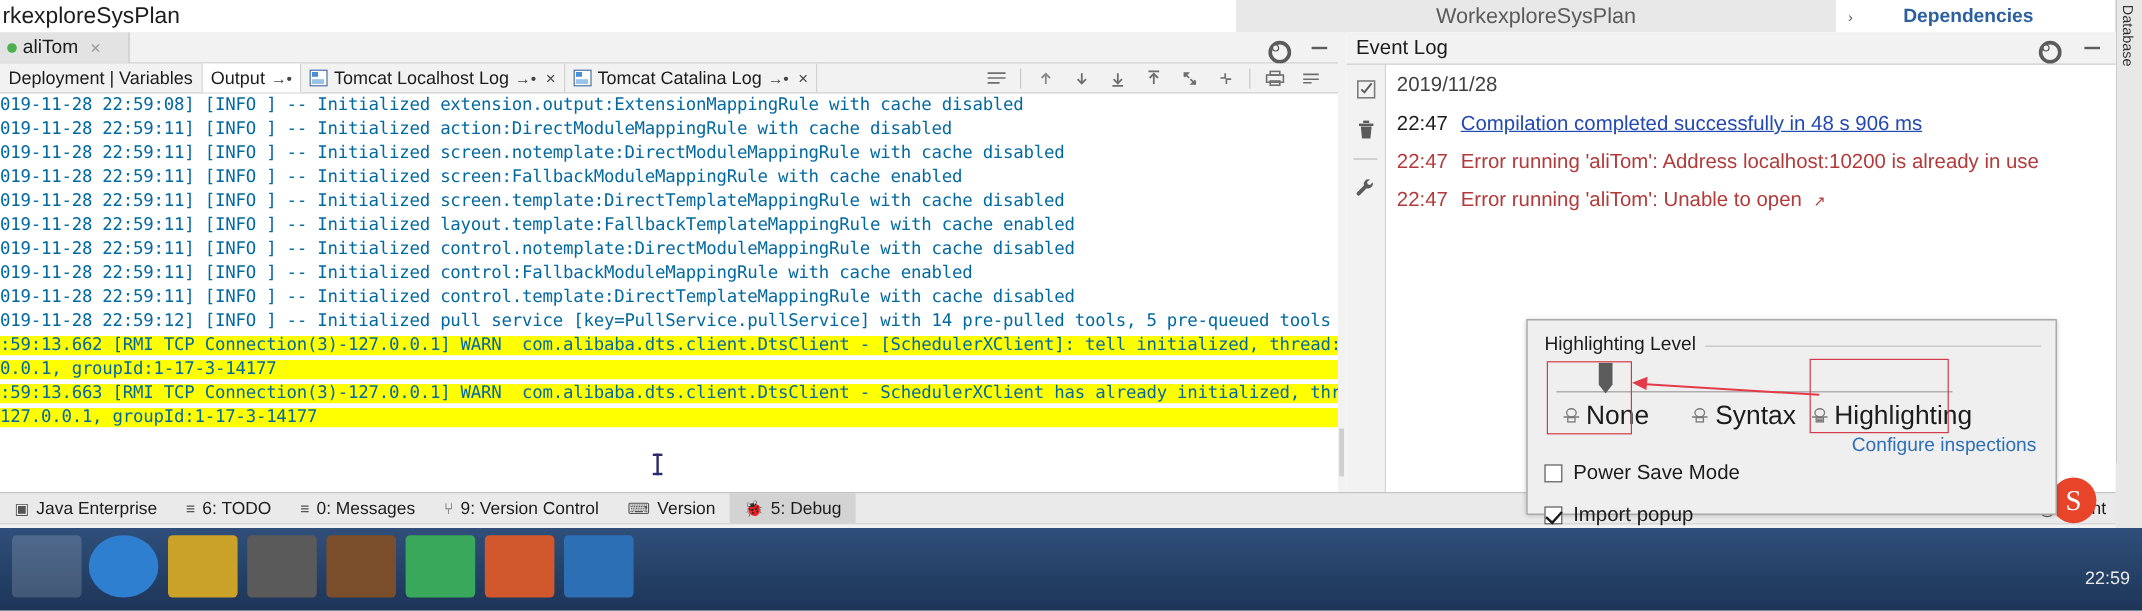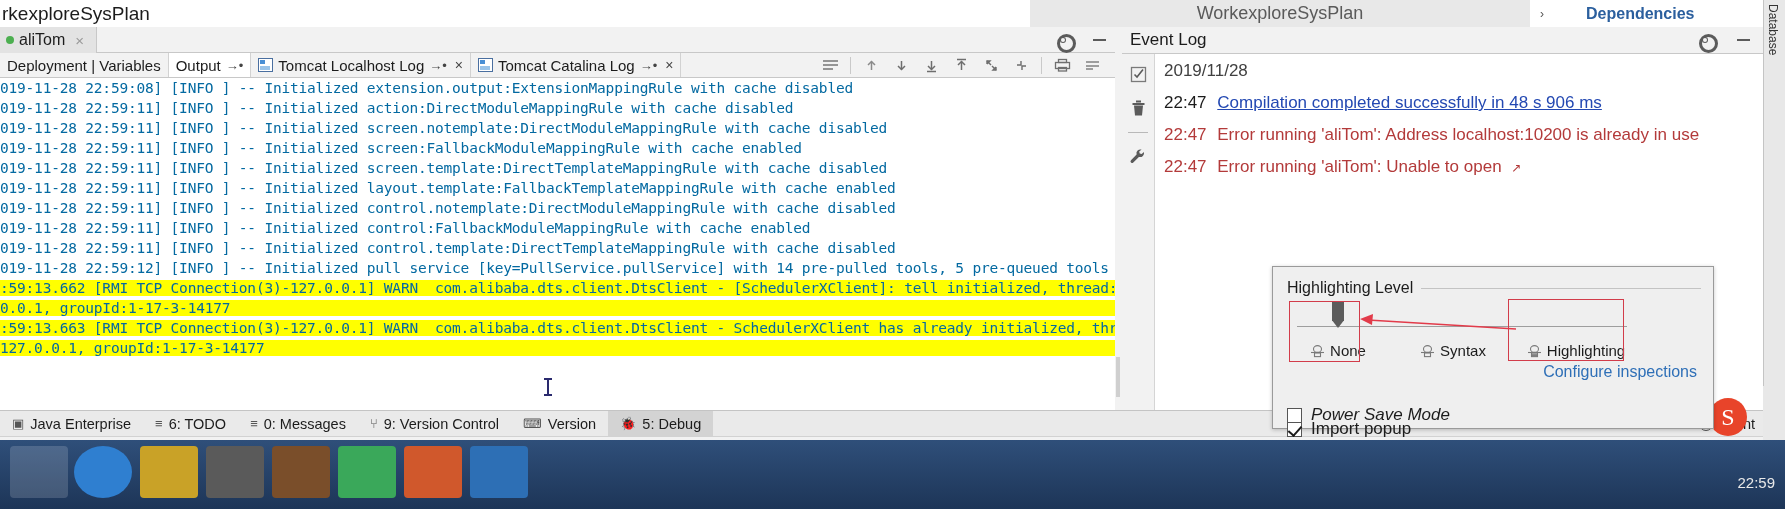--- a/index.html
+++ b/index.html
@@ -60,21 +60,21 @@
   }
 
   
   .runtab-row {
     position: absolute; left: 0; top: 0; width: 1115px; height: 26px;
     background: #f2f2f2; border-bottom: 1px solid #c8c8c8;
   }
   .runtab {
     position: absolute; left: 0; top: 0; height: 26px;
     background: #e3e3e3;
-    display: flex; align-items: center; padding: 0 12px 0 6px;
+    display: flex; align-items: center; padding: 0 23px 0 6px;
     border-right: 1px solid #c8c8c8;
   }
   .runtab .dot {
     width: 8px; height: 8px; border-radius: 50%;
     background: #4caf50; margin-right: 5px; flex: none;
   }
   .runtab .lbl { font-size: 16px; color: #1c1c1c; }
   .runtab .xmark { font-size: 15px; color: #9a9a9a; margin-left: 10px; }
 
   .winbtns {
@@ -236,21 +236,21 @@
   .level {
     position:absolute; top:0; height:58px; display:flex; flex-direction:column; align-items:center; justify-content:flex-end;
   }
   .level .pointer {
     position:absolute; top:0px; left:50%; margin-left:-6px;
     width:12px; height:26px; background:#5c5c5c;
     clip-path: polygon(0 0, 100% 0, 100% 70%, 50% 100%, 0 70%);
   }
   .level .lab {
     display:flex; align-items:center; gap:5px;
-    font-size:15px; color:#1c1c1c; margin-bottom:1px;
+    font-size:22px; color:#1c1c1c; margin-bottom:1px;
   }
   .hat {
     width:15px; height:14px; position:relative; flex:none;
   }
   .hat svg { display:block; }
 
   .box-none {
     position:absolute; left:16px; top:34px; width:71px; height:61px;
     border:1.5px solid #d23c4a;
   }
@@ -262,21 +262,21 @@
 
   .configure {
     position:absolute; right:16px; top:96px;
     font-size:16px; color:#2e6fb7;
   }
 
   .chkrow {
     position:absolute; left:14px; display:flex; align-items:center; gap:9px;
     font-size:17px; color:#1c1c1c;
   }
-  .chkrow.r1 { top:138px;font-style:italic; }
+  .chkrow.r1 { top:117px; }
   .chkrow.r2 { top:152px; }
   .chkbox {
     width:15px; height:15px; border:1.4px solid #555; background:#fff;
     position:relative; flex:none;
   }
   .chkbox.checked::after {
     content:""; position:absolute; left:3px; top:0px; width:6px; height:11px;
     border:solid #1c1c1c; border-width:0 2px 2px 0; transform:rotate(42deg);
   }
 

